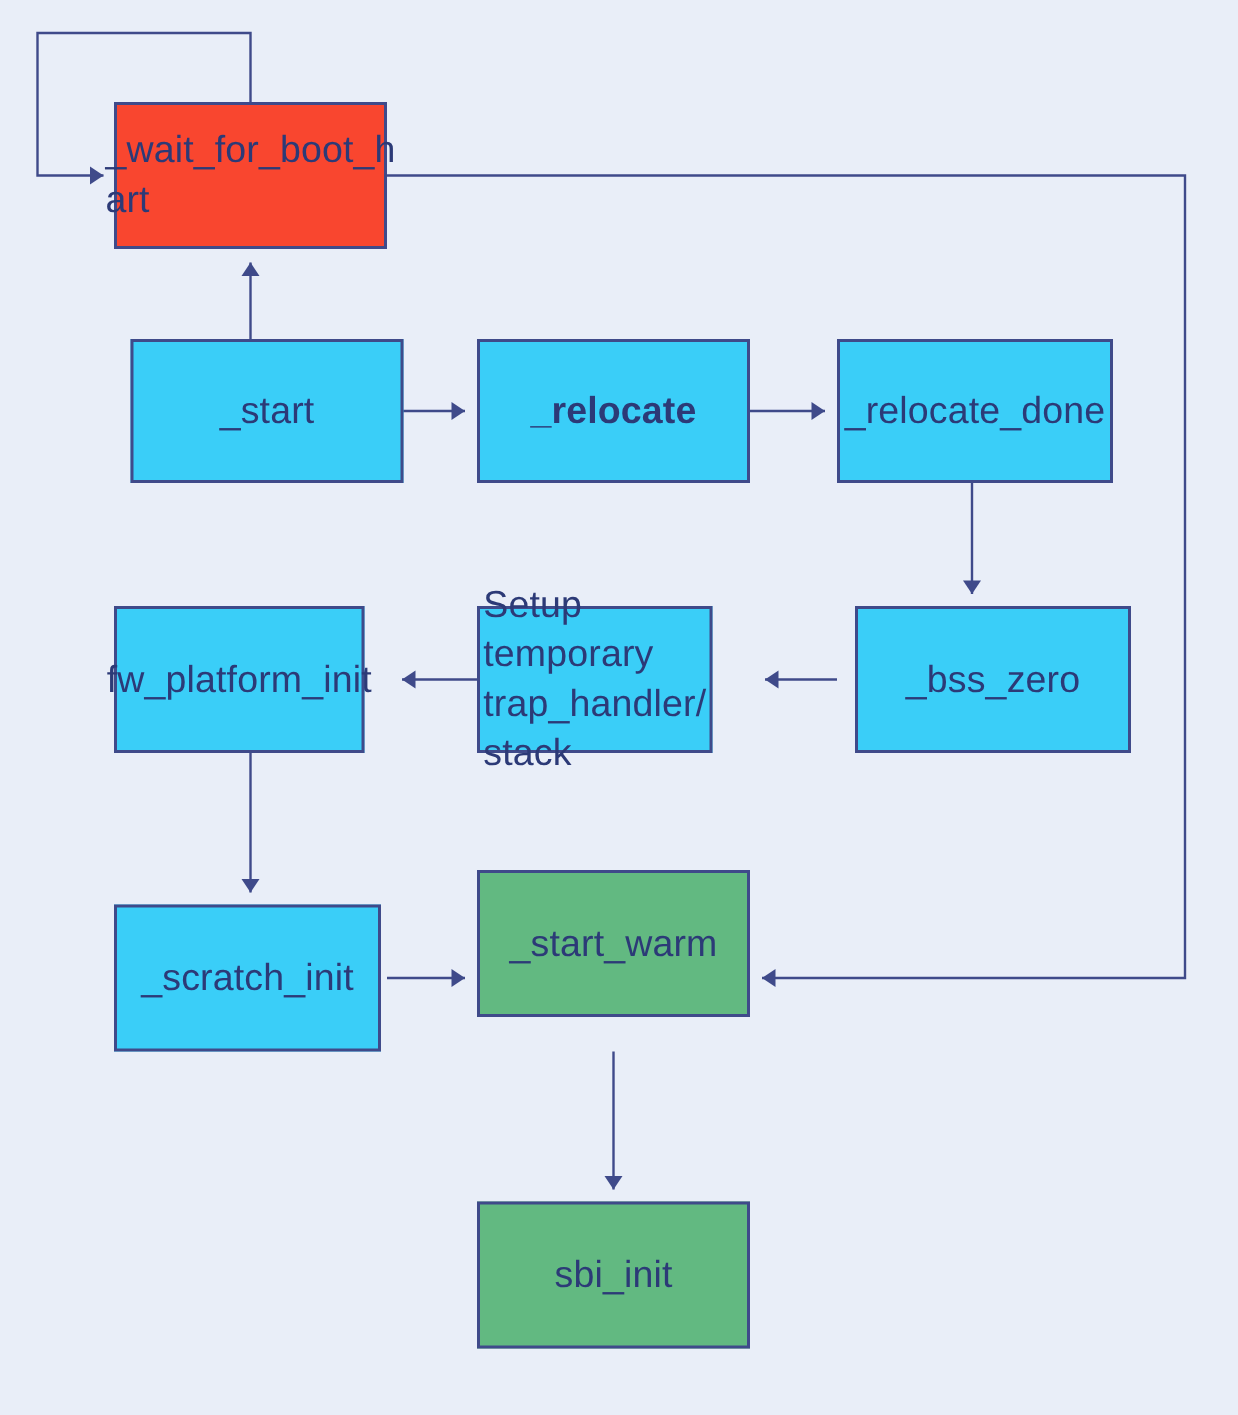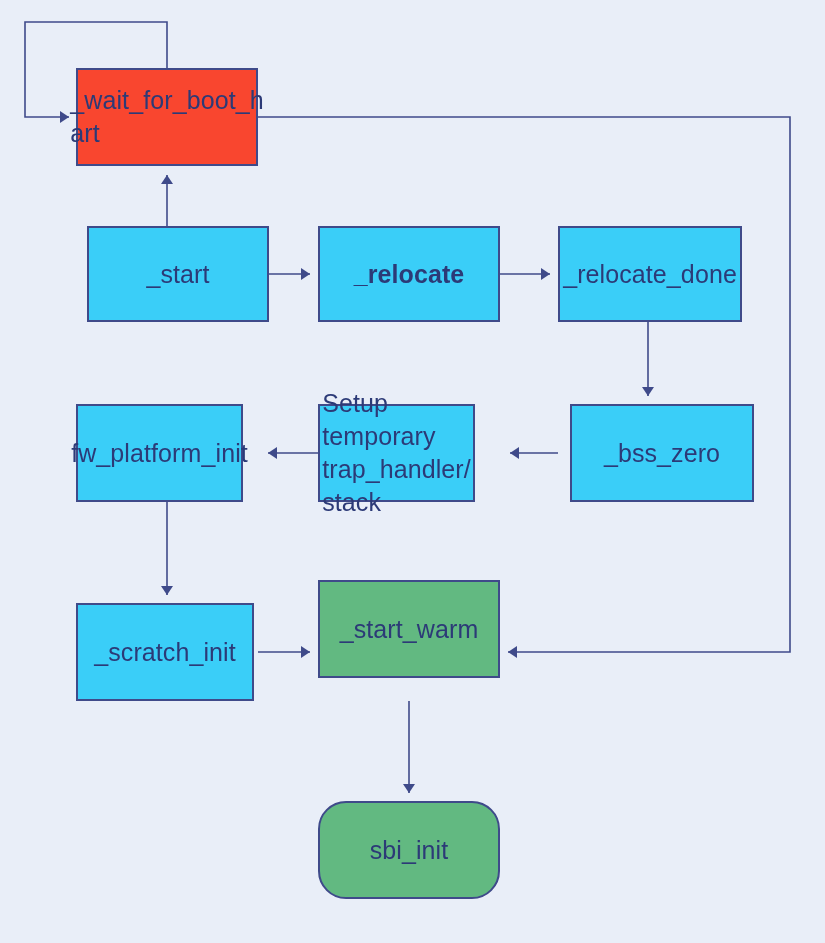--- a/index.html
+++ b/index.html
@@ -104,16 +104,16 @@
       <div class="node blue" style="left: 76px; top: 226px; width: 182px; height: 96px; margin-left: 11px;">_start</div>
       <div class="node blue" style="left: 318px; top: 226px; width: 182px; height: 96px; font-weight: bold;">_relocate</div>
       <div class="node blue" style="left: 558px; top: 226px; width: 184px; height: 96px;">_relocate_done</div>
       <div class="node blue" style="left: 558px; top: 404px; width: 184px; height: 98px; margin-left: 12px;">_bss_zero</div>
       <div class="node blue" style="left: 318px; top: 404px; width: 157px; height: 98px;">Setup temporary
 trap_handler/
 stack</div>
       <div class="node blue" style="left: 76px; top: 404px; width: 167px; height: 98px;">fw_platform_init</div>
       <div class="node blue" style="left: 76px; top: 603px; width: 178px; height: 98px;">_scratch_init</div>
       <div class="node green" style="left: 318px; top: 580px; width: 182px; height: 98px;">_start_warm</div>
-      <div class="node green" style="left: 318px; top: 801px; width: 182px; height: 98px; border-radius: 28px;">sbi_init</div>
+      <div class="node green" style="left: 318px; top: 801px; width: 182px; height: 98px;">sbi_init</div>
     </div>
 
 </div>
 
 </body></html>

